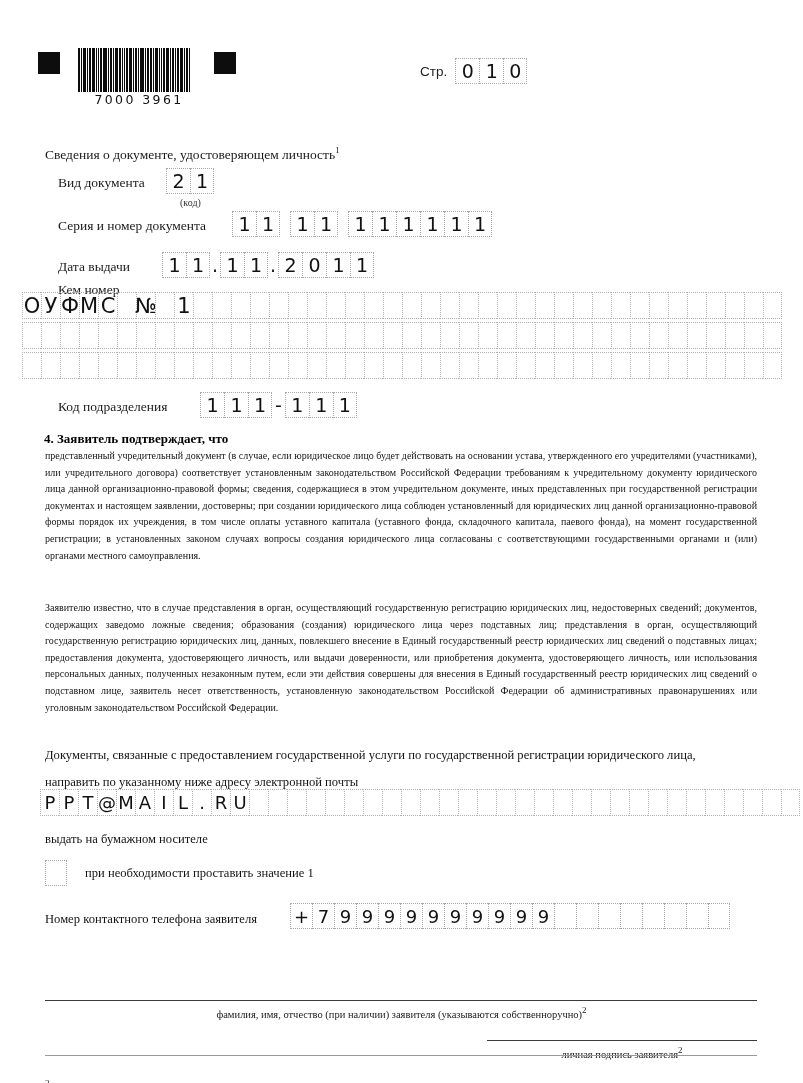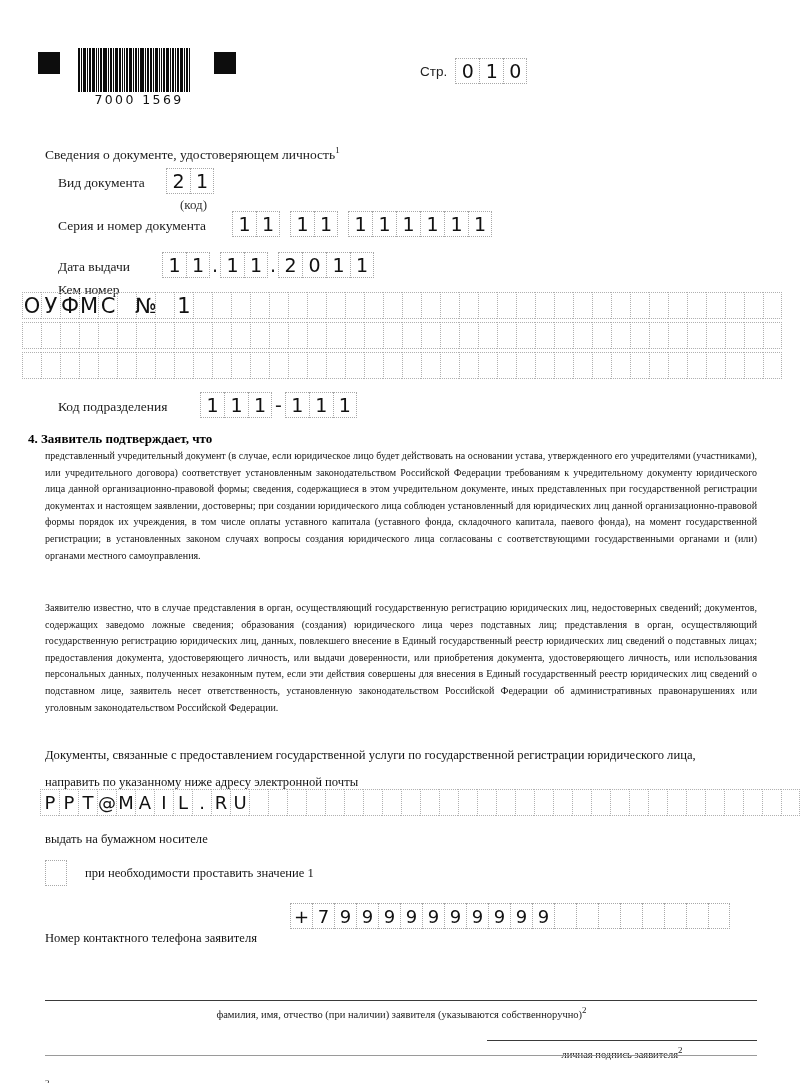--- a/index.html
+++ b/index.html
@@ -48,36 +48,36 @@
   .form-head {
     position:absolute; right:12px; top:104px; text-align:right;
     font-family:"Liberation Serif", serif; font-weight:bold; font-size:13px; line-height:17px; color:#000;
   }
 
   
   .lab { position:absolute; font-size:13.5px; color:#1a1a1a; }
 
   .sup { font-size:9px; vertical-align:super; }
 
-  .kod-note { position:absolute; font-size:13px; color:#333;text-align:center; }
+  .kod-note { position:absolute; font-size:10px; color:#333;text-align:center; }
 
   
   .grid-rows { position:absolute; left:22px; top:292px; }
   .grid-row { display:flex; margin-bottom:3px; }
   .gcell {
     width:19px; height:27px;
     border:1px dotted #b0b0b0; border-right:none; box-sizing:border-box;
     display:flex; align-items:center; justify-content:center;
     font-family:"DejaVu Sans", sans-serif; font-size:21px; color:#111;
   }
   .grid-row .gcell:last-child { border-right:1px dotted #b0b0b0; }
 
   
   .sec-title {
-    position:absolute; font-weight:bold; font-size:13px; color:#000;
+    position:absolute; font-weight:bold; font-size:13px; color:#000;margin-left:16px;
   }
   .para {
     position:absolute; font-size:10px; line-height:16.6px;
     text-align:justify; text-justify:inter-word; color:#141414;
   }
   .line { position:absolute; font-size:12.6px; color:#141414; }
 
   
   .email-cells { position:absolute; left:40px; top:789px; }
   .ecell {
@@ -142,21 +142,21 @@
         <i style="width: 3px;"></i>
         <i style="width: 1px;"></i>
         <i style="width: 2px;"></i>
         <i style="width: 1px;"></i>
         <i style="width: 2px;"></i>
         <i style="width: 3px;"></i>
         <i style="width: 1px;"></i>
         <i style="width: 2px;"></i>
         <i style="width: 1px;"></i>
       </div>
-    <div class="barcode-num">7000 1569</div>
+    <div class="barcode-num">7000 3961</div>
   </div>
 
   <div class="stranitsa">
     <span class="lbl">Стр.</span>
     <div class="cells big" id="page-digits">
         <div class="cell">0</div>
         <div class="cell">1</div>
         <div class="cell">0</div>
       </div>
   </div>
@@ -415,21 +415,21 @@
         <div class="ecell"></div>
         <div class="ecell"></div>
       </div>
   </div>
 
   <div class="line" style="left:45px; top:832px;">выдать на бумажном носителе</div>
 
   <div class="chk"></div>
   <div class="line" style="left:85px; top:866px;">при необходимости проставить значение 1</div>
 
-  <div class="line" style="left:45px; top:912px;margin-top:19px;">Номер контактного телефона заявителя</div>
+  <div class="line" style="left:45px; top:912px;">Номер контактного телефона заявителя</div>
   <div style="position:absolute; left:290px; top:903px;">
     <div class="row" id="phone-row" style="display:flex;">
         <div class="cell" style="width: 22px; height: 26px; font-size: 18px;">+</div>
         <div class="cell" style="width: 22px; height: 26px; font-size: 18px;">7</div>
         <div class="cell" style="width: 22px; height: 26px; font-size: 18px;">9</div>
         <div class="cell" style="width: 22px; height: 26px; font-size: 18px;">9</div>
         <div class="cell" style="width: 22px; height: 26px; font-size: 18px;">9</div>
         <div class="cell" style="width: 22px; height: 26px; font-size: 18px;">9</div>
         <div class="cell" style="width: 22px; height: 26px; font-size: 18px;">9</div>
         <div class="cell" style="width: 22px; height: 26px; font-size: 18px;">9</div>

